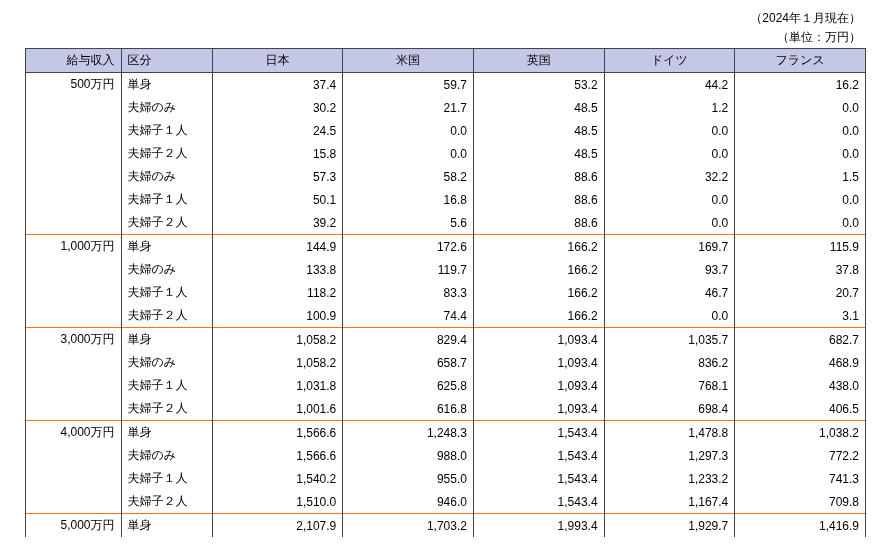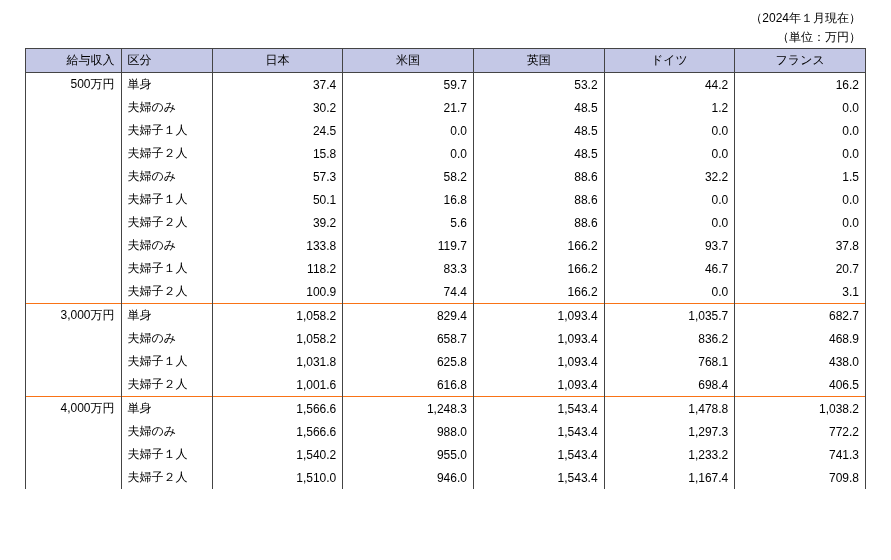--- a/index.html
+++ b/index.html
@@ -129,20 +129,29 @@
       </tr>
       <tr>
         <td class="income-col"></td>
         <td class="category-col">夫婦子２人</td>
         <td class="num-col">39.2</td>
         <td class="num-col">5.6</td>
         <td class="num-col">88.6</td>
         <td class="num-col">0.0</td>
         <td class="num-col">0.0</td>
       </tr>
+      <tr class="group-first">
+        <td class="income-col">1,000万円</td>
+        <td class="category-col">単身</td>
+        <td class="num-col">144.9</td>
+        <td class="num-col">172.6</td>
+        <td class="num-col">166.2</td>
+        <td class="num-col">169.7</td>
+        <td class="num-col">115.9</td>
+      </tr>
       <tr>
         <td class="income-col"></td>
         <td class="category-col">夫婦のみ</td>
         <td class="num-col">133.8</td>
         <td class="num-col">119.7</td>
         <td class="num-col">166.2</td>
         <td class="num-col">93.7</td>
         <td class="num-col">37.8</td>
       </tr>
       <tr>
@@ -227,15 +236,24 @@
         <td class="num-col">741.3</td>
       </tr>
       <tr>
         <td class="income-col"></td>
         <td class="category-col">夫婦子２人</td>
         <td class="num-col">1,510.0</td>
         <td class="num-col">946.0</td>
         <td class="num-col">1,543.4</td>
         <td class="num-col">1,167.4</td>
         <td class="num-col">709.8</td>
+      </tr>
+      <tr class="group-first">
+        <td class="income-col">5,000万円</td>
+        <td class="category-col">単身</td>
+        <td class="num-col">2,107.9</td>
+        <td class="num-col">1,703.2</td>
+        <td class="num-col">1,993.4</td>
+        <td class="num-col">1,929.7</td>
+        <td class="num-col">1,416.9</td>
       </tr>
     </tbody>
 </table>
 
 </body></html>

